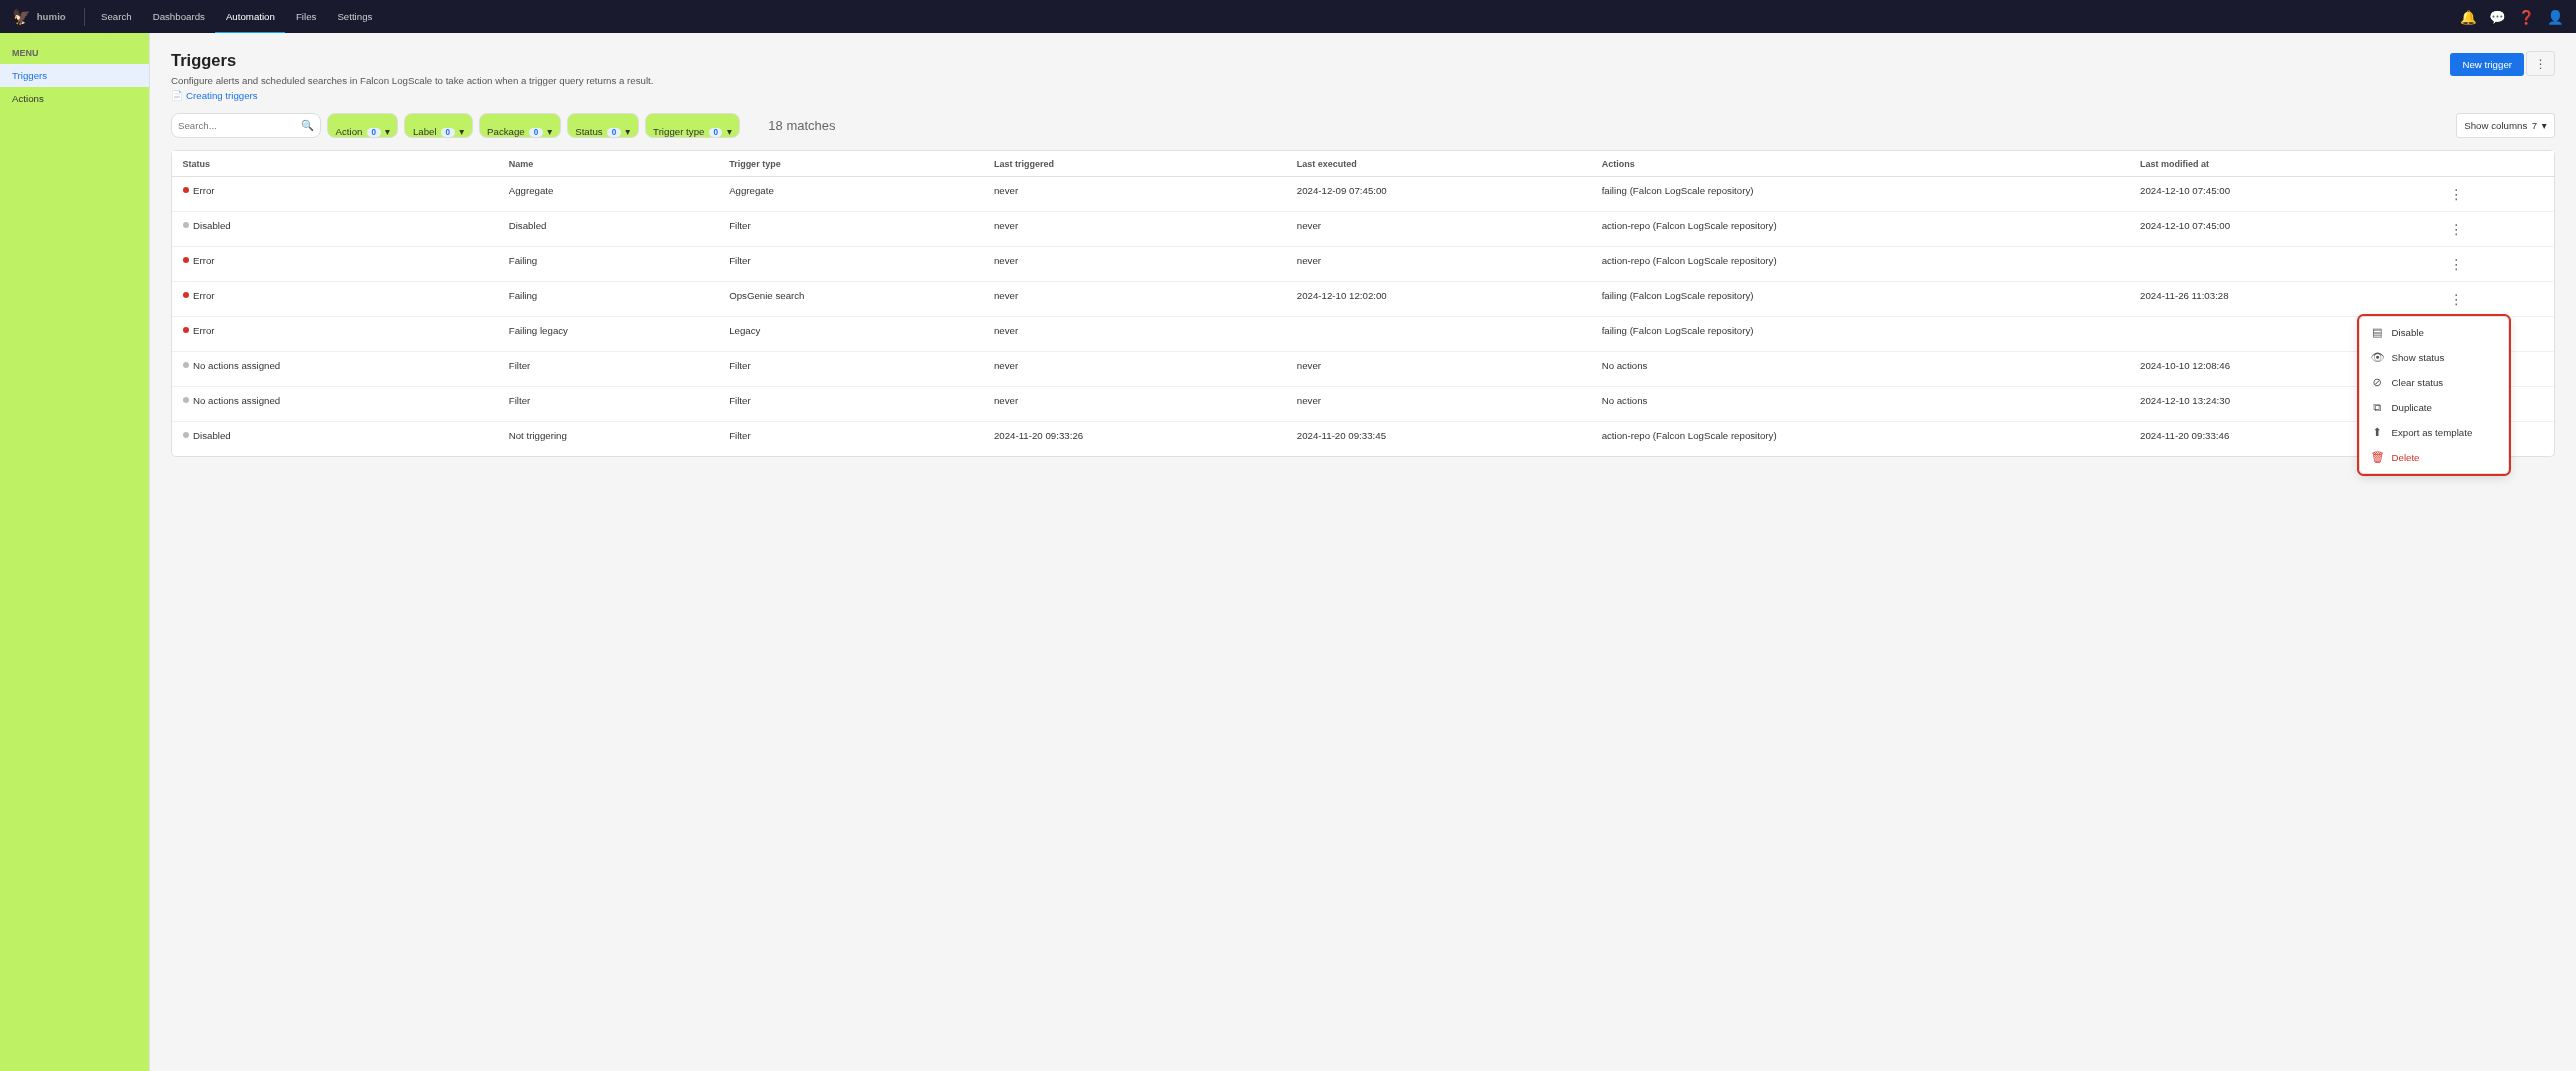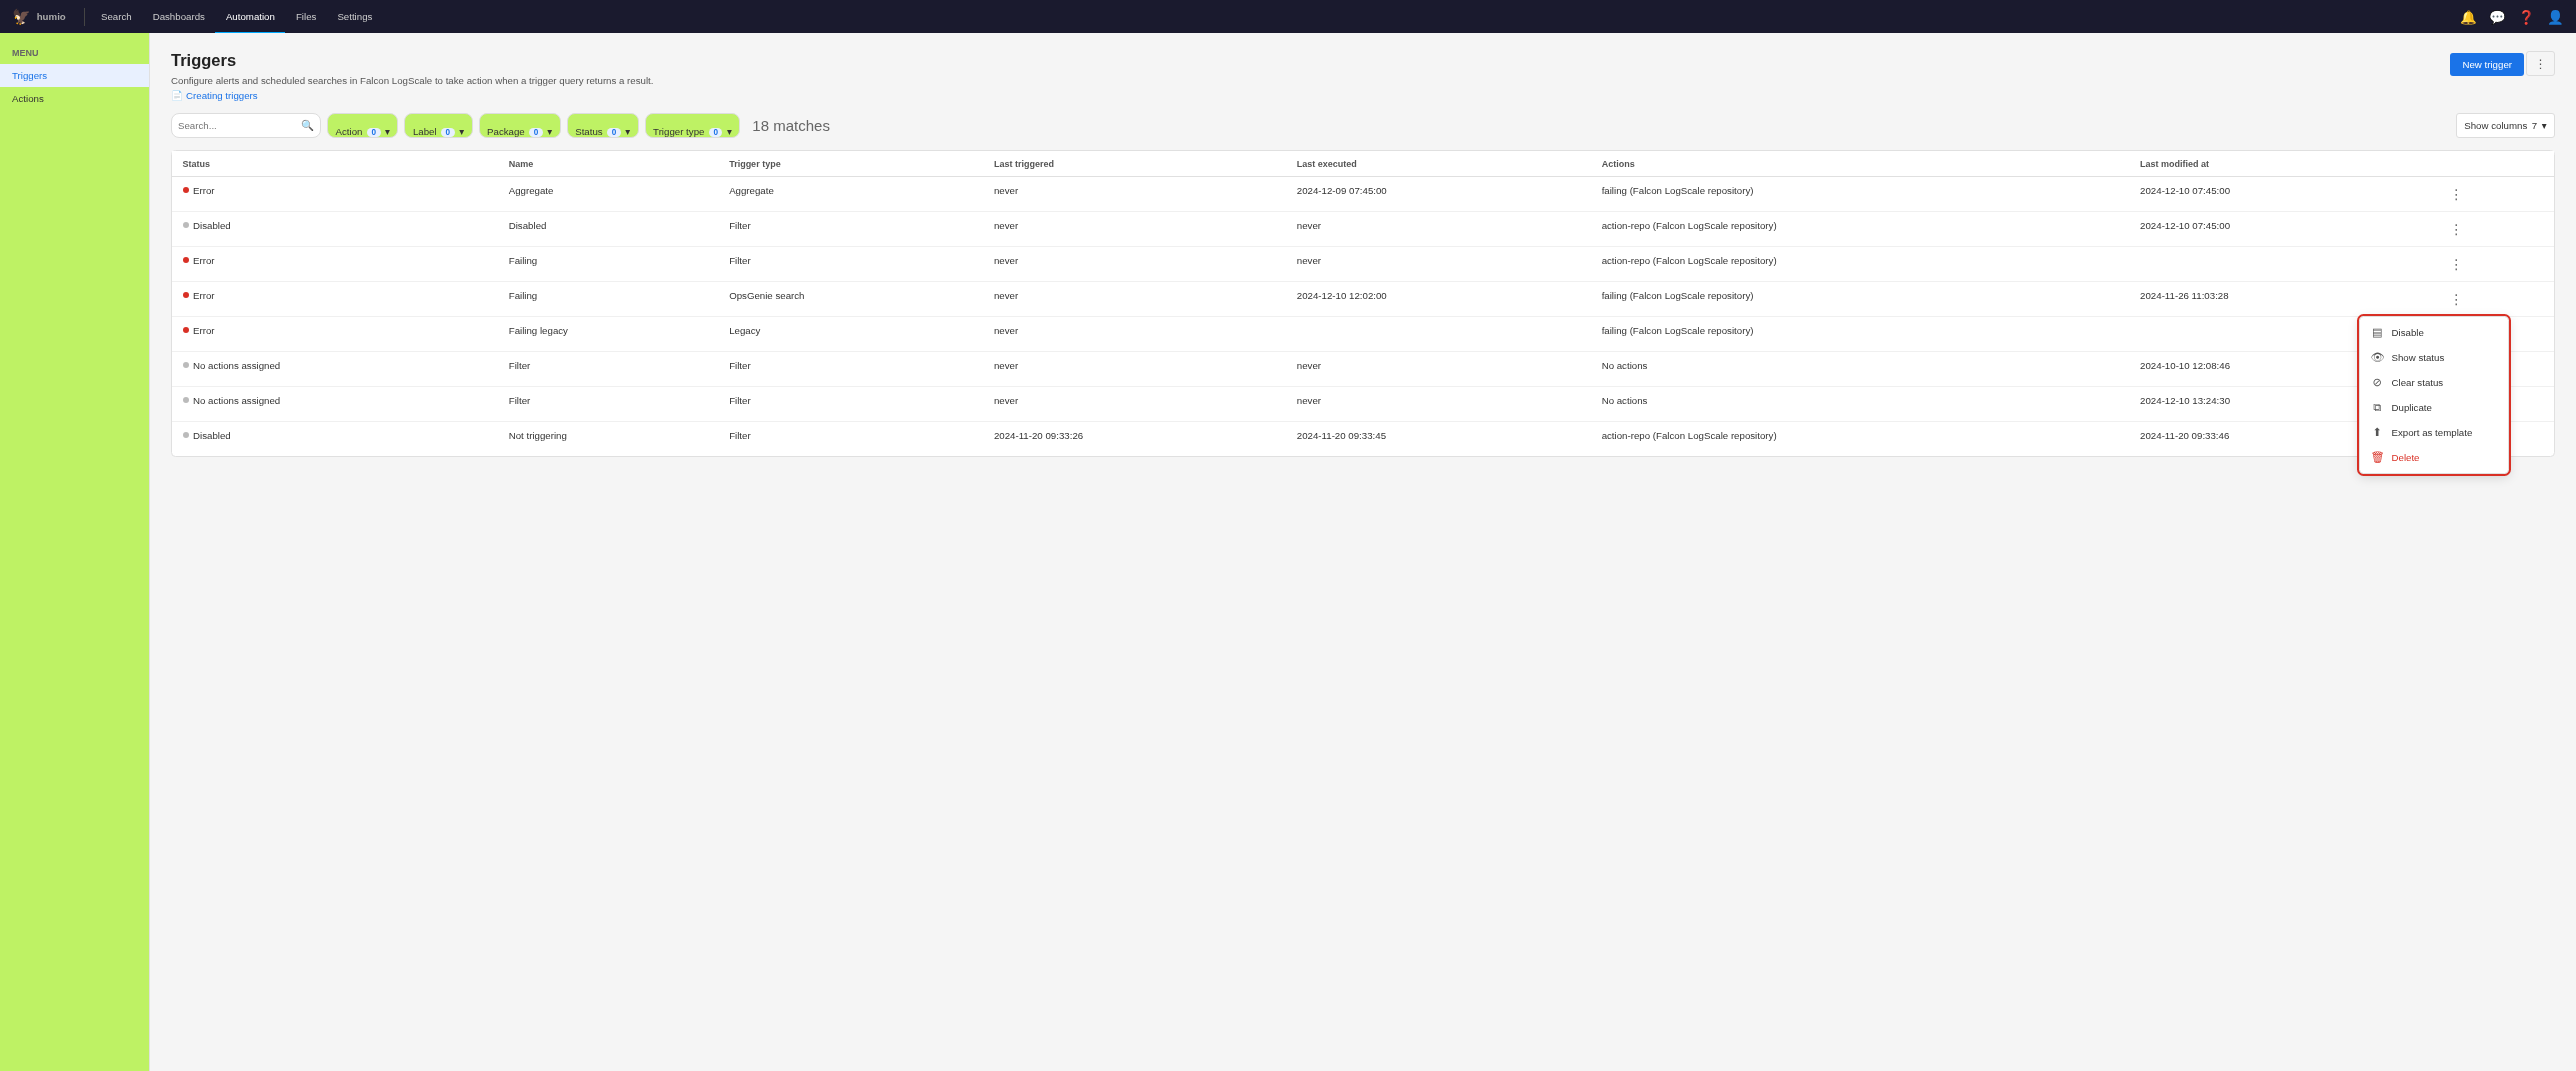--- a/index.html
+++ b/index.html
@@ -199,23 +199,23 @@
     }
     .filter-badge {
       background: #e8f0fe;
       color: #1a73e8;
       border-radius: 7.5px;
       padding: 0 4.5px;
       font-size: 8.2px;
       font-weight: 600;
     }
     .matches-text {
-      font-size: 15px;
+      font-size: 13px;
       color: #666;
-      margin-left: 6px;
+      margin-left: 22px;
     }
     .show-columns-btn {
       margin-left: auto;
       display: flex;
       align-items: center;
       gap: 4.5px;
       border: 0.7px solid #ddd;
       border-radius: 3px;
       padding: 0 7.5px;
       height: 25.4px;

